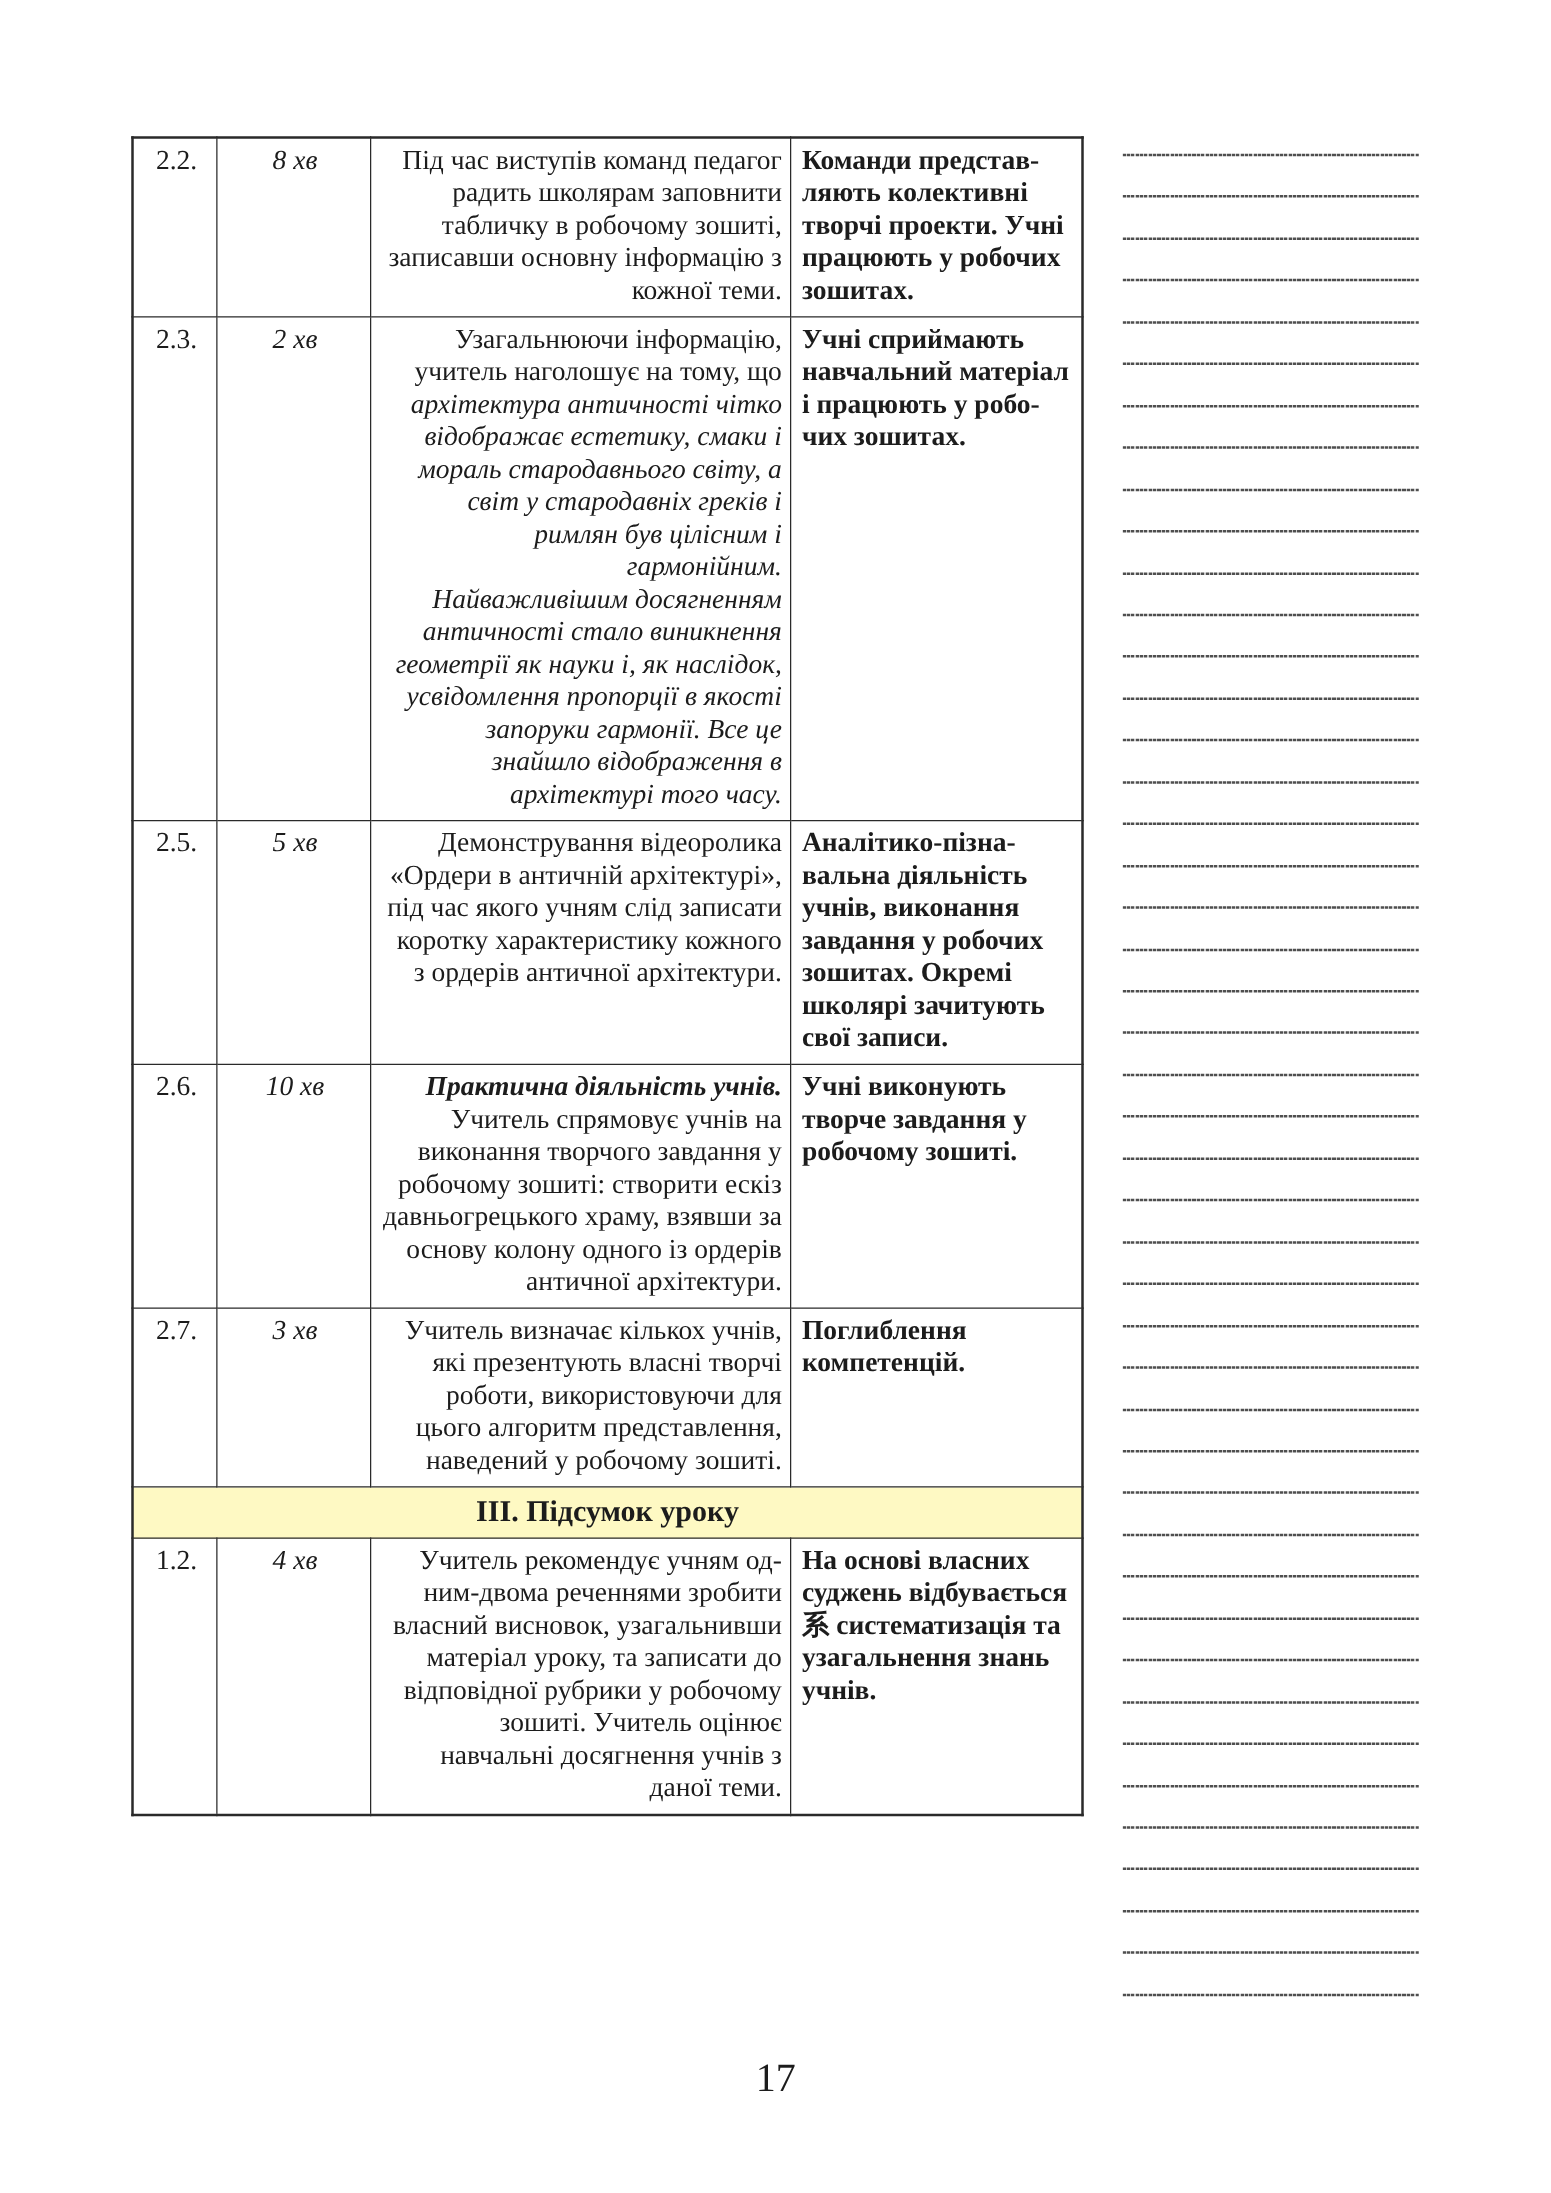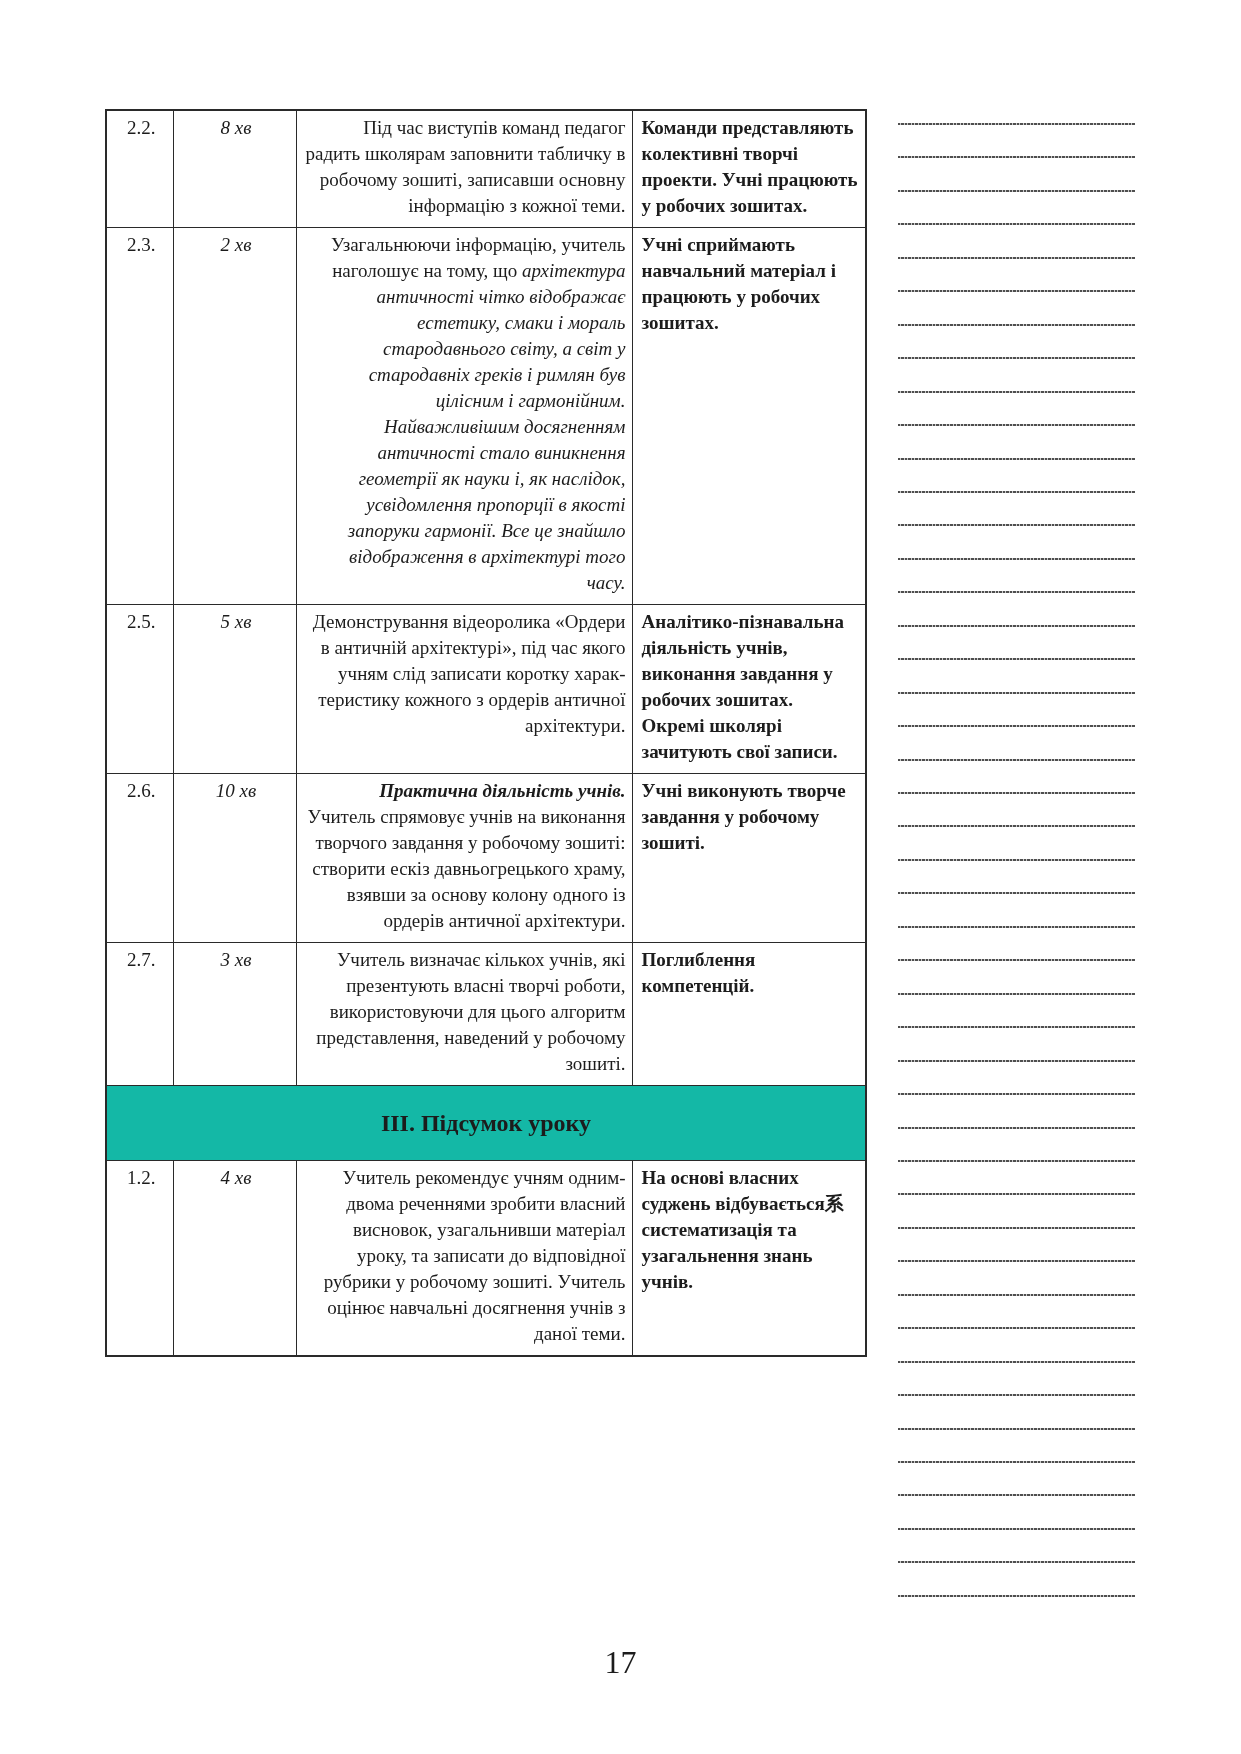--- a/index.html
+++ b/index.html
@@ -14,43 +14,43 @@
   
   .table-wrap{position:absolute;left:105px;top:109px;width:762px;}
   table.plan{
     border-collapse:collapse;
     table-layout:fixed;
     width:760px;
     border:2px solid #2a2a2a;
   }
   table.plan td{
     border:1px solid #2a2a2a;
-    font-size:19px;
+    font-size:22px;
     line-height:26px;
     vertical-align:top;
     padding:4px 6px 8px 9px;
     word-wrap:break-word;
     hyphens:manual;
   }
   td.c-num{
     text-align:center;vertical-align:middle;padding:2px;
   }
   td.c-time{
     text-align:center;vertical-align:middle;padding:2px;font-style:italic;
   }
   td.c-desc{text-align:right;}
   td.c-notes{text-align:left;font-weight:bold;}
   .it{font-style:italic;}
   .bi{font-style:italic;font-weight:bold;}
   tr.section-row td{
-    background:#14b8a6;
+    background:#fef9c3;
     text-align:center;
     font-weight:bold;
     font-size:24px;
-    padding:24px 4px;
+    padding:7px 4px;
     vertical-align:middle;
   }
   
   .margin-lines{position:absolute;left:898px;top:123px;width:237px;height:1500px;}
   .mline{
     position:absolute;left:0;width:237px;height:2px;
     background:repeating-linear-gradient(to right,#4f4f4f 0 2.5px,#c9c9c9 2.5px 3.5px);
   }
   
   .page-number{

